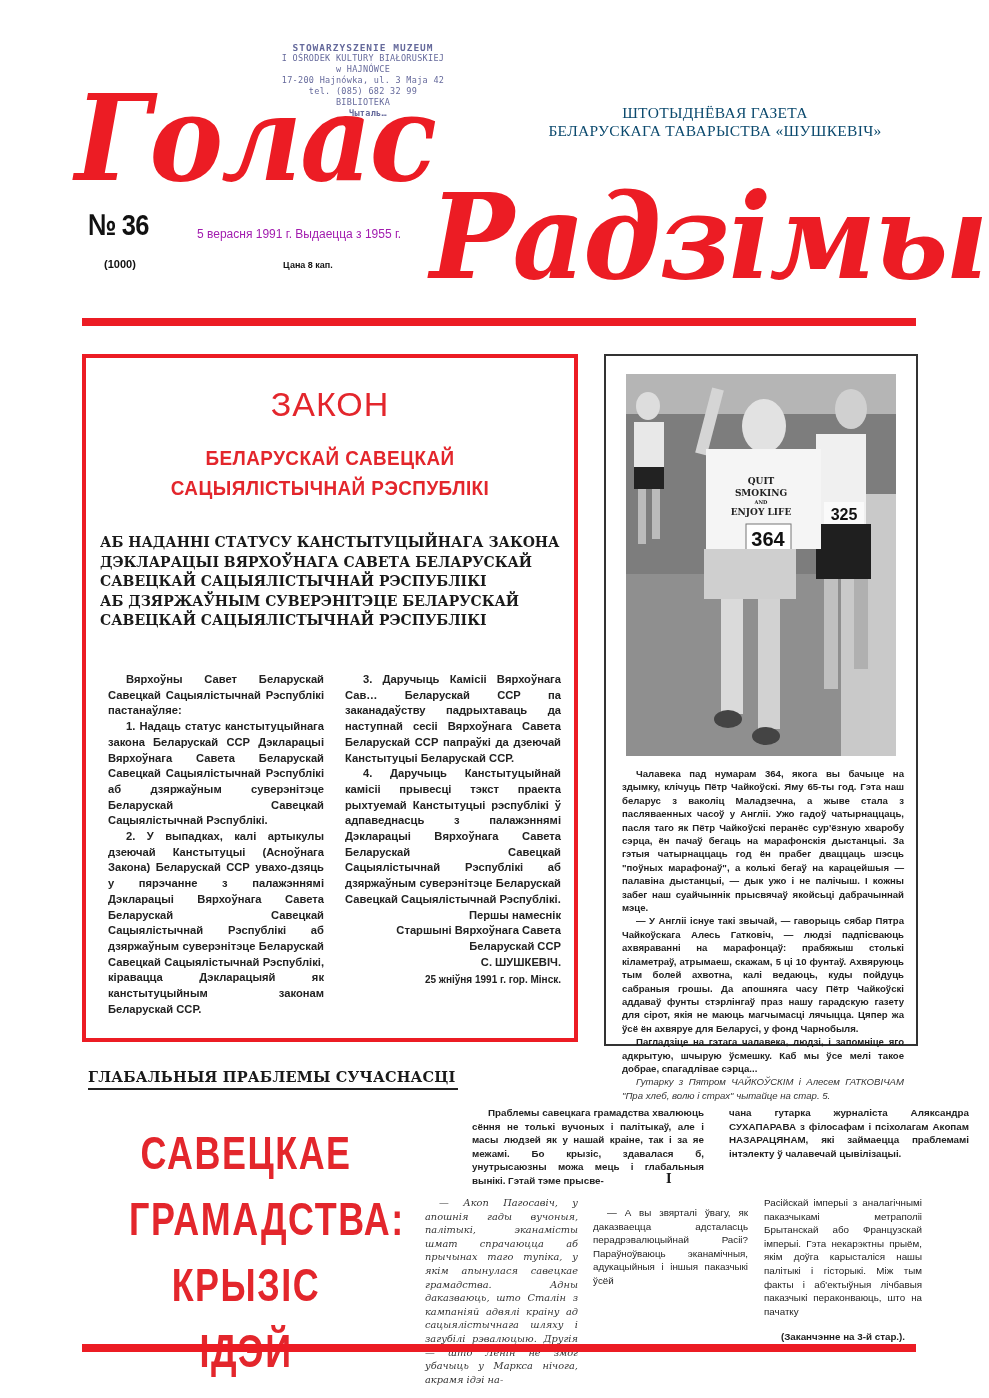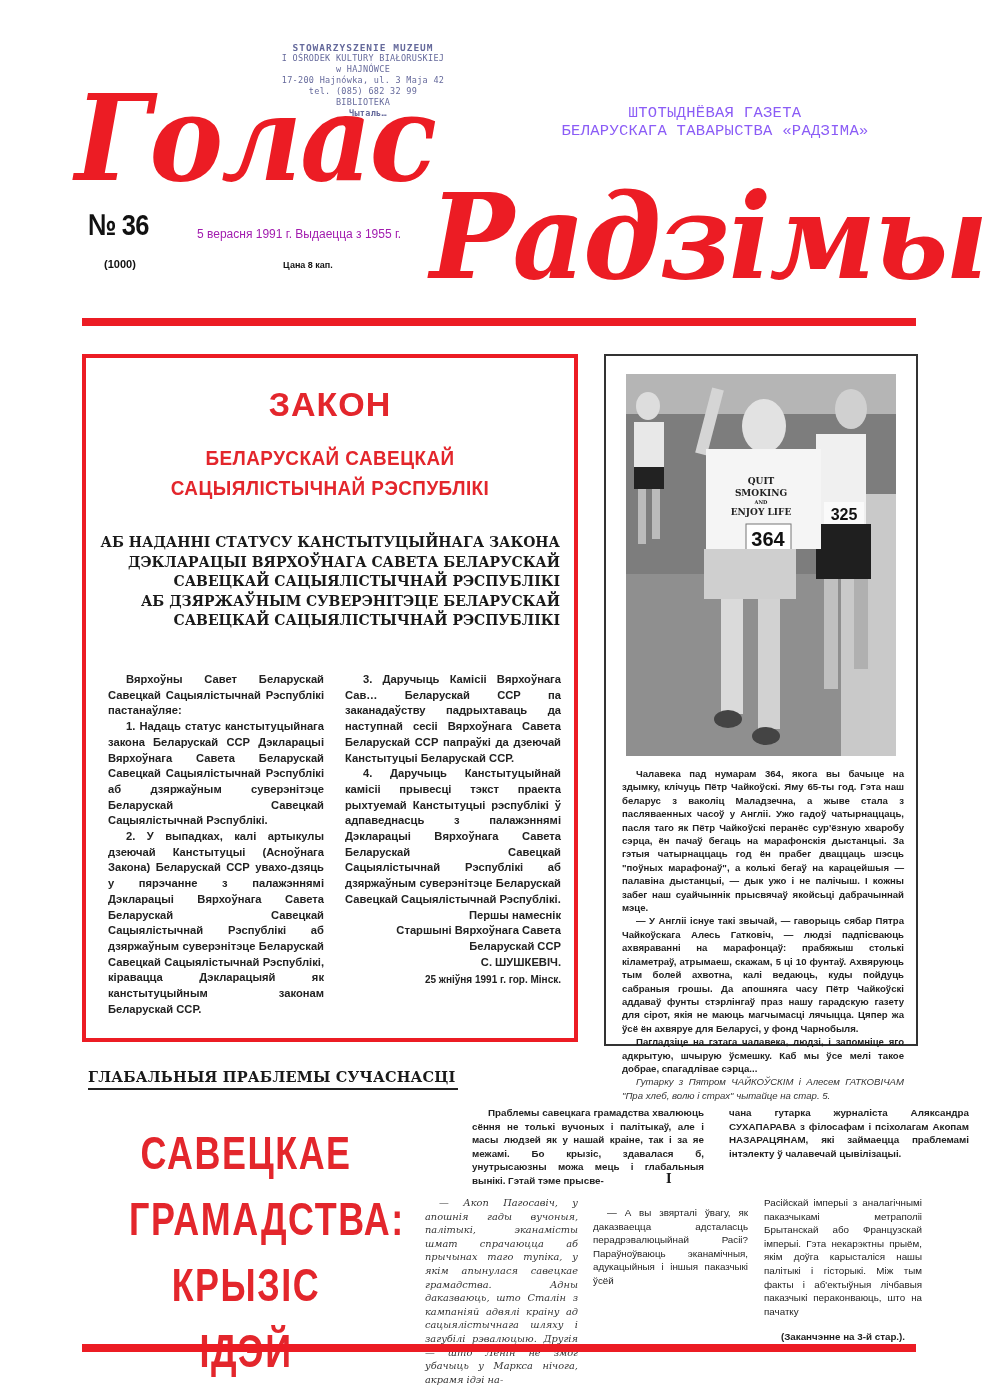--- a/index.html
+++ b/index.html
@@ -8,35 +8,35 @@
 
   
   .stamp { left: 268px; top: 42px; width: 190px; text-align: center; color: #4a4f8a; font-family: "DejaVu Sans Mono", monospace; font-size: 8.5px; line-height: 11px; letter-spacing: 0.3px; opacity: 0.85; }
   .stamp .st1 { font-weight: bold; font-size: 9.5px; letter-spacing: 1px; }
   .stamp .st-last { text-align: center; padding-left: 10px; font-weight: bold; }
 
   
   .title-word { font-family: "DejaVu Serif", serif; font-style: italic; font-weight: bold; color: #ec1c24; letter-spacing: -2px; line-height: 1; }
   .t1 { left: 75px; top: 78px; font-size: 120px; transform: scaleX(0.92); transform-origin: left top; }
   .t2 { left: 430px; top: 178px; font-size: 118px; transform: scaleX(0.95); transform-origin: left top; }
-  .tagline { left: 530px; top: 104px; width: 370px; text-align: center; font-family: Liberation Mono, monospace; font-size: 15.5px; line-height: 18px; color: #8b5cf6; letter-spacing: 0.3px; }
+  .tagline { left: 530px; top: 104px; width: 370px; text-align: center; font-family: Liberation Serif, serif; font-size: 15.5px; line-height: 18px; color: #0c4a6e; letter-spacing: 0.3px; }
 
   .issue-no { left: 88px; top: 208px; font-family: "Liberation Sans", sans-serif; font-weight: bold; font-size: 30px; letter-spacing: -1px; transform: scaleX(0.85); transform-origin: left top; color: #111; }
   .issue-date { left: 197px; top: 227px; font-family: "Liberation Sans", sans-serif; font-weight: normal; font-size: 12px; color: #a21caf; }
   .issue-serial { left: 104px; top: 258px; font-family: "Liberation Sans", sans-serif; font-weight: bold; font-size: 11px; color: #111; }
   .issue-price { left: 283px; top: 260px; font-family: "Liberation Sans", sans-serif; font-weight: bold; font-size: 9px; color: #111; }
 
   .red-rule { background: #ec1c24; }
   .rule-top { left: 82px; top: 318px; width: 834px; height: 8px; }
 
   
   .law-box { left: 82px; top: 354px; width: 496px; height: 688px; border: 4px solid #ec1c24; box-sizing: border-box; }
-  .law-title { left: 82px; top: 385px; width: 496px; text-align: center; font-family: "Liberation Sans", sans-serif; font-weight: bold; font-size: 34px; color: #e3262c; letter-spacing: 1px; }
+  .law-title { left: 82px; top: 385px; width: 496px; text-align: center; font-family: "Liberation Sans", sans-serif; font-weight: normal; font-size: 34px; color: #e3262c; letter-spacing: 1px; }
   .law-sub { left: 82px; top: 443px; width: 496px; text-align: center; font-family: "Liberation Sans", sans-serif; font-weight: bold; font-size: 21px; line-height: 30px; color: #e3262c; transform: scaleX(0.9); letter-spacing: 0.5px; }
-  .law-heading { left: 100px; top: 533px; width: 460px; text-align: right; font-family: "DejaVu Serif", serif; font-weight: bold; font-size: 14px; line-height: 19.5px; color: #1a1a1a; }
+  .law-heading { left: 100px; top: 533px; width: 460px; text-align: left; font-family: "DejaVu Serif", serif; font-weight: bold; font-size: 14px; line-height: 19.5px; color: #1a1a1a; }
   .law-col { font-family: "Liberation Sans", sans-serif; font-weight: bold; font-size: 11.2px; line-height: 15.7px; color: #222; text-align: justify; }
   .law-col p { margin: 0; text-indent: 18px; }
   .law-col1 { left: 108px; top: 672px; width: 216px; }
   .law-col2 { left: 345px; top: 672px; width: 216px; }
   .law-sign { text-align: right; }
   .law-sign div { text-align: right; }
   .law-date { font-size: 10px; text-align: right; margin-top: 2px; padding-left: 10px; }
 
   
   .photo-box { left: 604px; top: 354px; width: 314px; height: 692px; border: 2px solid #333; box-sizing: border-box; }
@@ -78,21 +78,21 @@
   <div>17-200 Hajnówka, ul. 3 Maja 42</div>
   <div>tel. (085) 682 32 99</div>
   <div>BIBLIOTEKA</div>
   <div class="st-last">Чыталь…</div>
 </div>
 
 <div class="abs title-word t1">Голас</div>
 <div class="abs title-word t2">Радзімы</div>
 <div class="abs tagline">
   <div>ШТОТЫДНЁВАЯ ГАЗЕТА</div>
-  <div>БЕЛАРУСКАГА ТАВАРЫСТВА «РАДЗІМА»</div>
+  <div>БЕЛАРУСКАГА ТАВАРЫСТВА «ШУШКЕВІЧ»</div>
 </div>
 <div class="abs issue-no">№ 36</div>
 <div class="abs issue-date">5 верасня 1991 г. Выдаецца з 1955 г.</div>
 <div class="abs issue-serial">(1000)</div>
 <div class="abs issue-price">Цана 8 кап.</div>
 
 <div class="abs red-rule rule-top"></div>
 
 <div class="abs law-box"></div>
 <div class="abs law-title">ЗАКОН</div>

